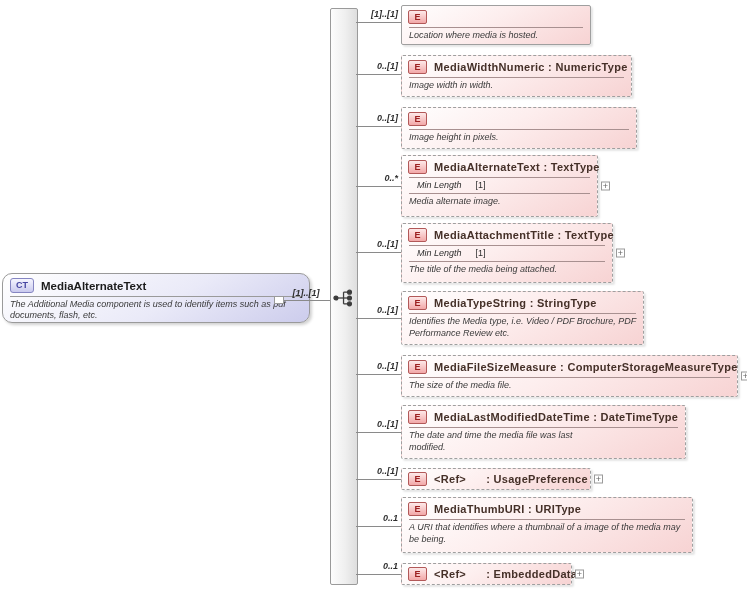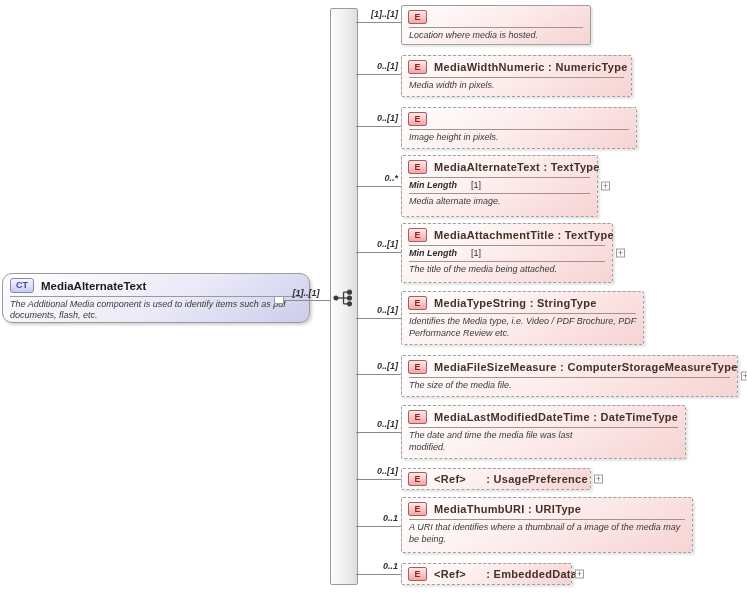--- a/index.html
+++ b/index.html
@@ -56,21 +56,21 @@
   .ebadge {
     flex:0 0 auto; width:17px; height:12px; border:1px solid #b25858; border-radius:2px;
     background:linear-gradient(180deg,#fde9e9,#f2a8a8);
     color:#9c2020; font-size:9px; font-weight:bold; line-height:12px; text-align:center;
   }
   .etitle {
     font-size:11px; font-weight:bold; color:#453028; white-space:pre; letter-spacing:0.3px;
   }
   .esep { border-top:1px solid #a89090; margin:3px 1px 2px 1px; }
   .efacet { font-size:9px; color:#2e2e2e; padding-left:1px; }
-  .efacet .flabel { font-style:italic; font-weight:bold; }
+  .efacet .flabel { font-style:italic; font-weight:normal;margin-left:8px; }
   .efacet .fval { margin-left:14px; }
   .edesc { font-size:9px; font-style:italic; color:#3a3a3a; line-height:1.3; padding-left:1px; }
   .refrow { display:flex; align-items:center; gap:7px; height:100%; }
   
   .plus {
     position:absolute; right:-13px; top:50%; transform:translateY(-50%);
     width:9px; height:9px; background:#fff; border:1px solid #9a9a9a;
     font-size:9px; line-height:7px; text-align:center; color:#666; box-sizing:border-box;
     cursor:pointer;
   }
@@ -137,21 +137,21 @@
     <div class="esep"></div>
     <div class="edesc">Location where media is hosted.</div>
   </div>
 
   <div class="ebox" style="left:401px; top:55px; width:231px; height:42px;">
     <div class="ehead">
       <span class="ebadge">E</span>
       <span class="etitle">MediaWidthNumeric : NumericType</span>
     </div>
     <div class="esep"></div>
-    <div class="edesc">Media width in pixels.</div>
+    <div class="edesc">Image width in width.</div>
   </div>
 
   <div class="ebox" style="left:401px; top:107px; width:236px; height:42px;">
     <div class="ehead">
       <span class="ebadge">E</span>
     </div>
     <div class="esep"></div>
     <div class="edesc">Image height in pixels.</div>
   </div>
 

